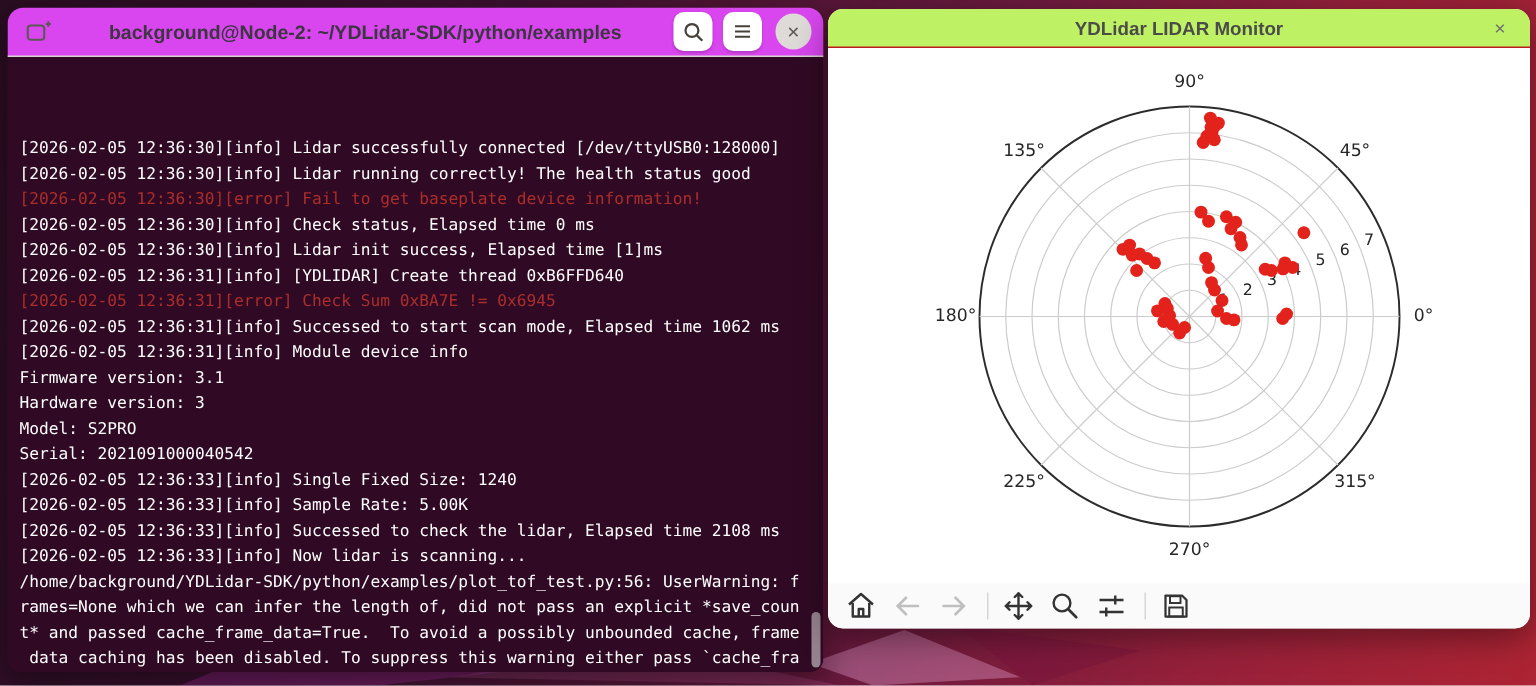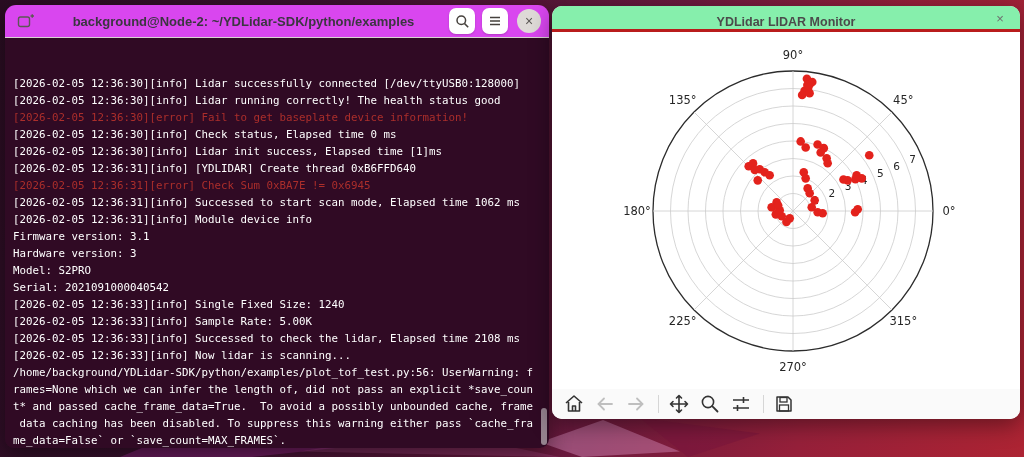--- a/index.html
+++ b/index.html
@@ -25,34 +25,34 @@
   .term-header { height:33px; flex:0 0 33px; background:#d946ef; display:flex; align-items:center;
     padding:0 8px; border-bottom:1px solid #d8d4d0; }
   .term-title { flex:1; text-align:center; font-size:13px; font-weight:bold; color:#3b3640;
     white-space:nowrap; overflow:hidden; }
   .hbtn { width:26px; height:26px; border-radius:7px; display:flex; align-items:center;
     justify-content:center; flex:0 0 auto; }
   .hbtn.raised { background:#ffffff; box-shadow:0 1px 2px rgba(0,0,0,.18); margin-left:7px; }
   .newtab { margin-right:6px; }
   .term-close { width:24px; height:24px; border-radius:50%; background:#dedad7; color:#5c5855;
     font-size:14px; line-height:24px; text-align:center; margin-left:9px; }
-  .term-body { position:relative; flex:1; background:#300a24; padding:3px 8px;
+  .term-body { position:relative; flex:1; background:#300a24; padding:18px 8px;
     font-family:"DejaVu Sans Mono","Liberation Mono",monospace; font-size:10.8px; line-height:17px;
     color:#ffffff; white-space:pre; overflow:hidden; }
   .tline { height:17px; }
   .tline.error { color:#ab2e2b; }
   .term-scrollbar { position:absolute; right:2px; bottom:3px; width:6px; height:37px;
     background:#95838f; border-radius:3px; }
 
   
   .mpl-window { position:absolute; left:552px; top:6px; width:468px; height:413px;
     border-radius:10px; background:#ffffff; overflow:hidden; box-shadow:0 6px 22px rgba(0,0,0,.4);
     display:flex; flex-direction:column; }
-  .mpl-titlebar { height:26px; flex:0 0 26px; background:#86efac; border-bottom:3px solid #b91c1c;
-    display:flex; align-items:flex-end; position:relative; }
+  .mpl-titlebar { height:26px; flex:0 0 26px; background:#bef264; border-bottom:1px solid #b91c1c;
+    display:flex; align-items:center; position:relative; }
   .mpl-title { flex:1; text-align:center; font-size:12.5px; font-weight:bold; color:#4b4b4b; }
   .mpl-close { position:absolute; right:11px; top:4px; width:18px; height:18px; color:#6e6e6e;
     font-size:13px; line-height:18px; text-align:center; }
   .mpl-canvas { height:357px; flex:0 0 357px; background:#ffffff; }
   .mpl-toolbar { flex:1; display:flex; align-items:center; padding-left:10px; background:#fafafa; }
   .tb-icon { width:24px; height:24px; display:flex; align-items:center; justify-content:center;
     margin-right:7px; }
   .tb-sep { width:1px; height:18px; background:#d6d6d6; margin:0 8px 0 3px; }
   svg text { font-family:"DejaVu Sans","Liberation Sans",sans-serif; }
 </style>

